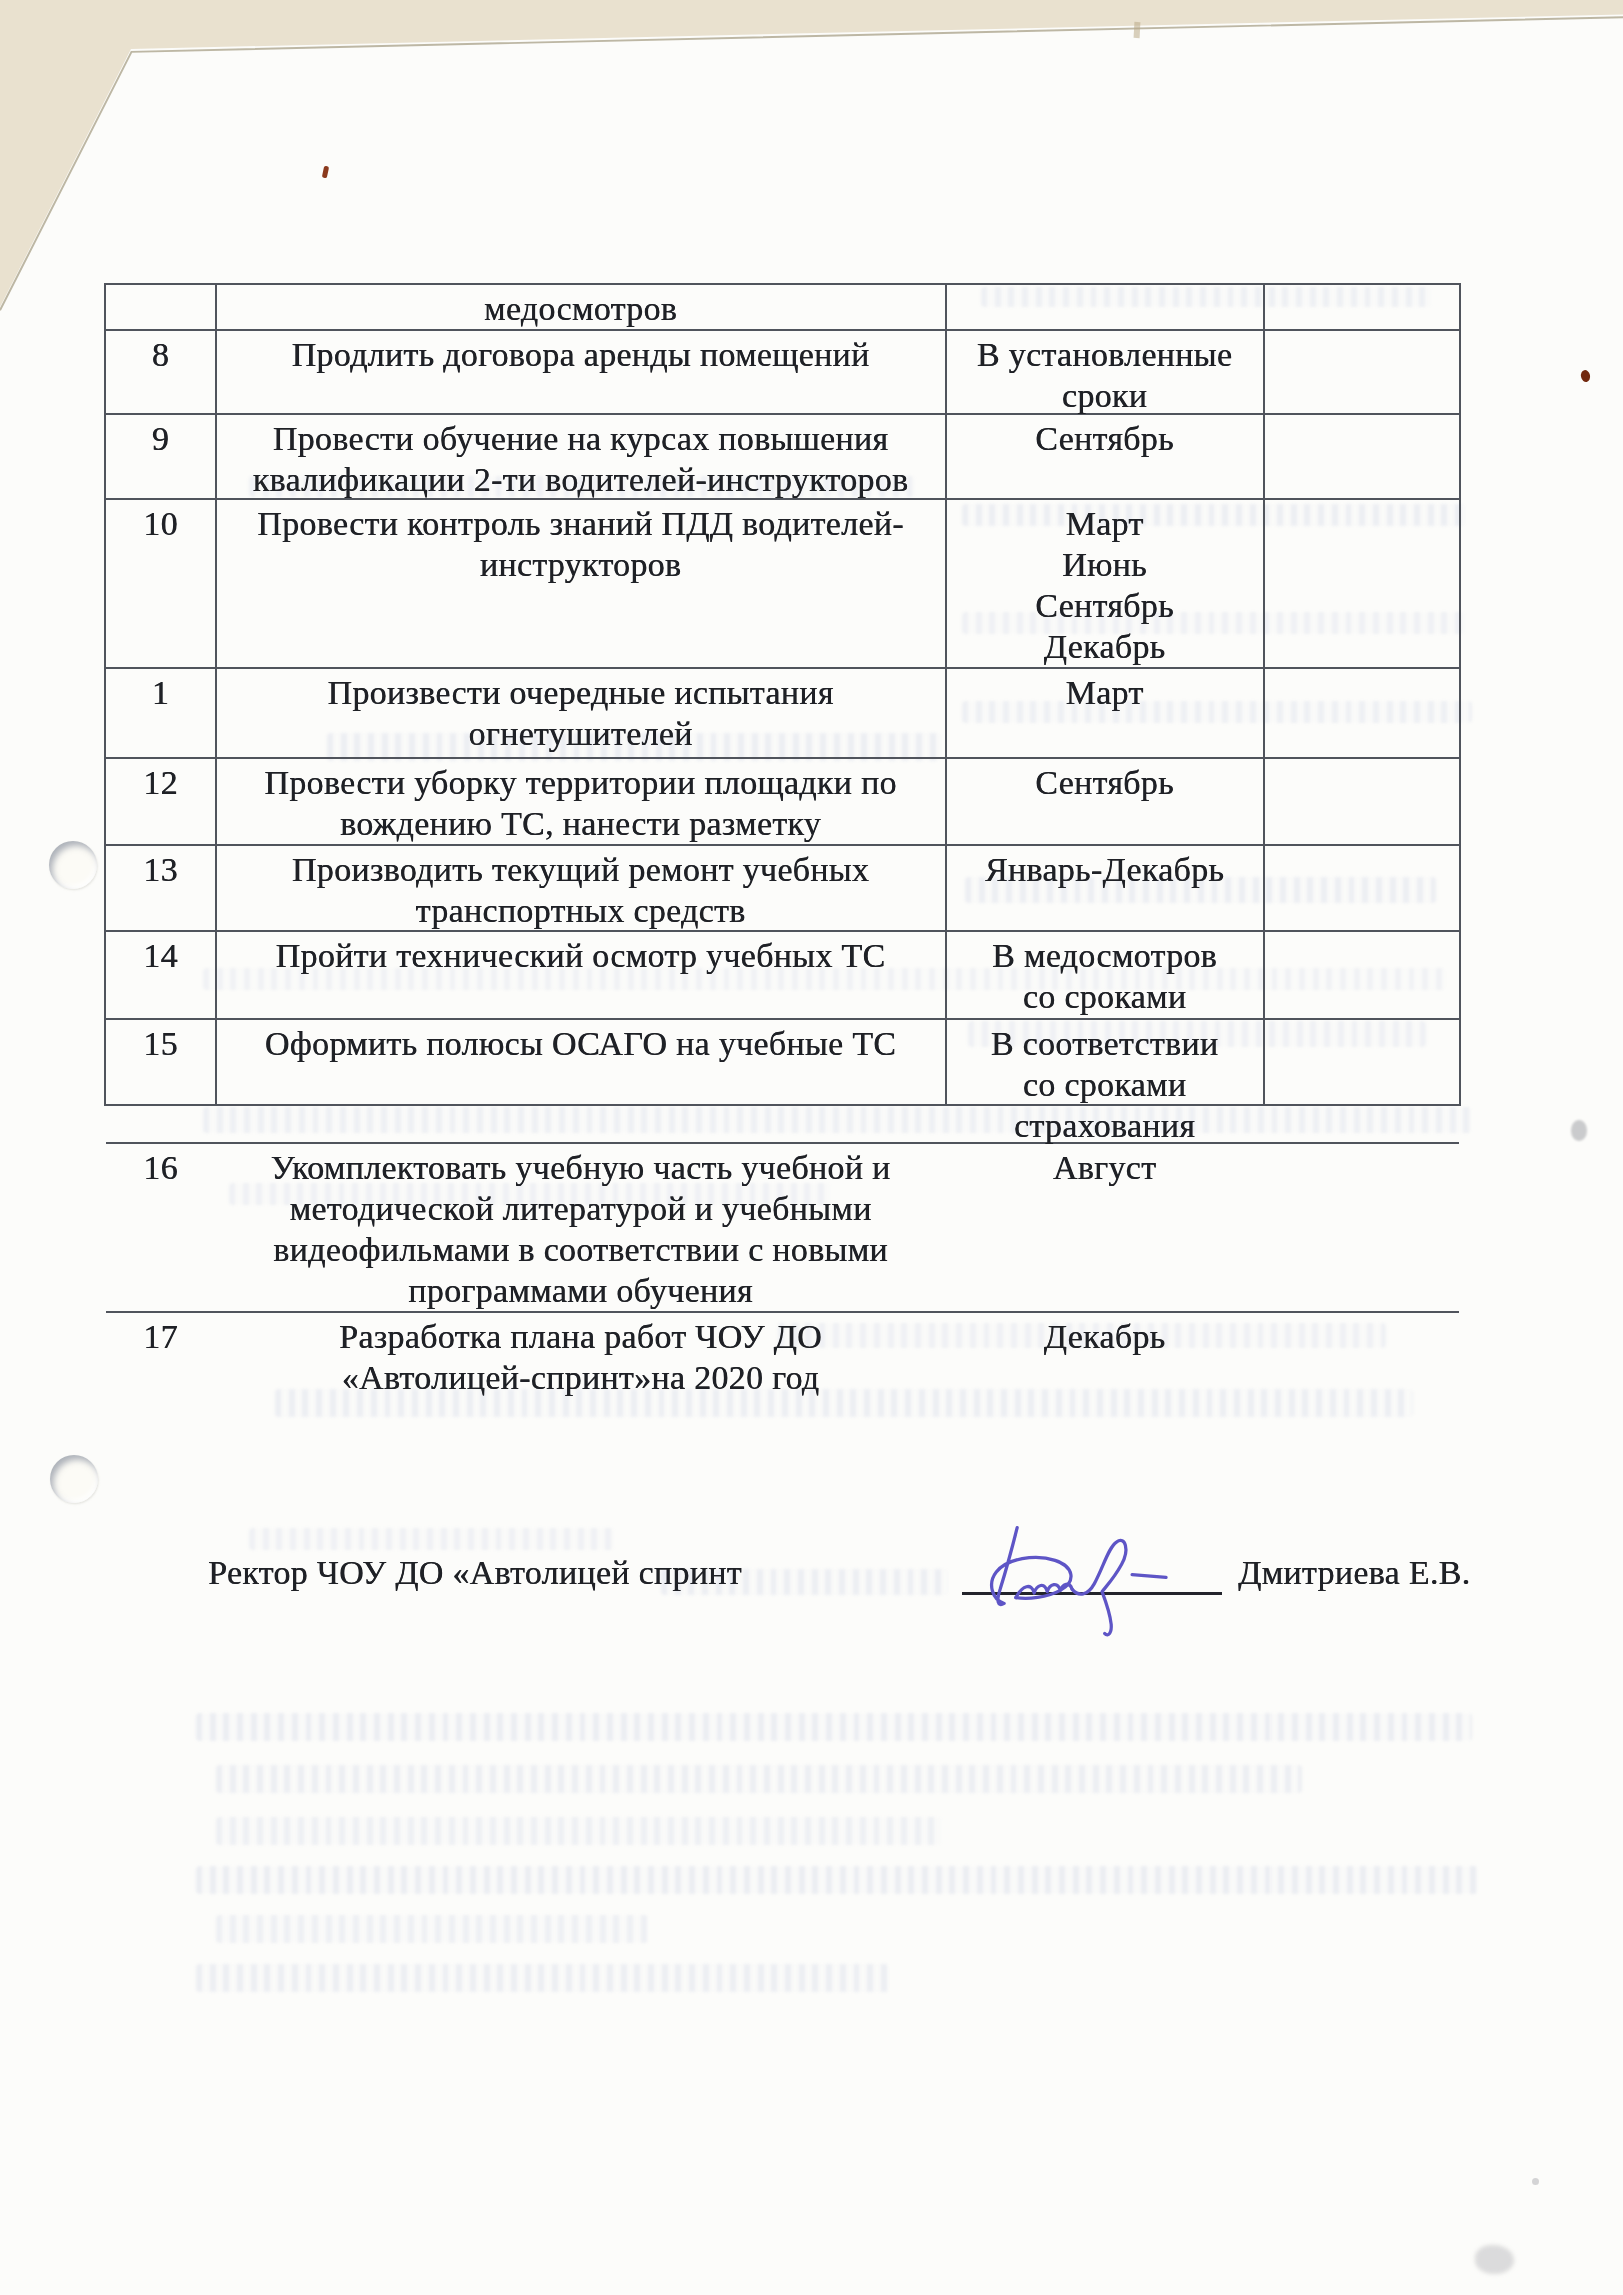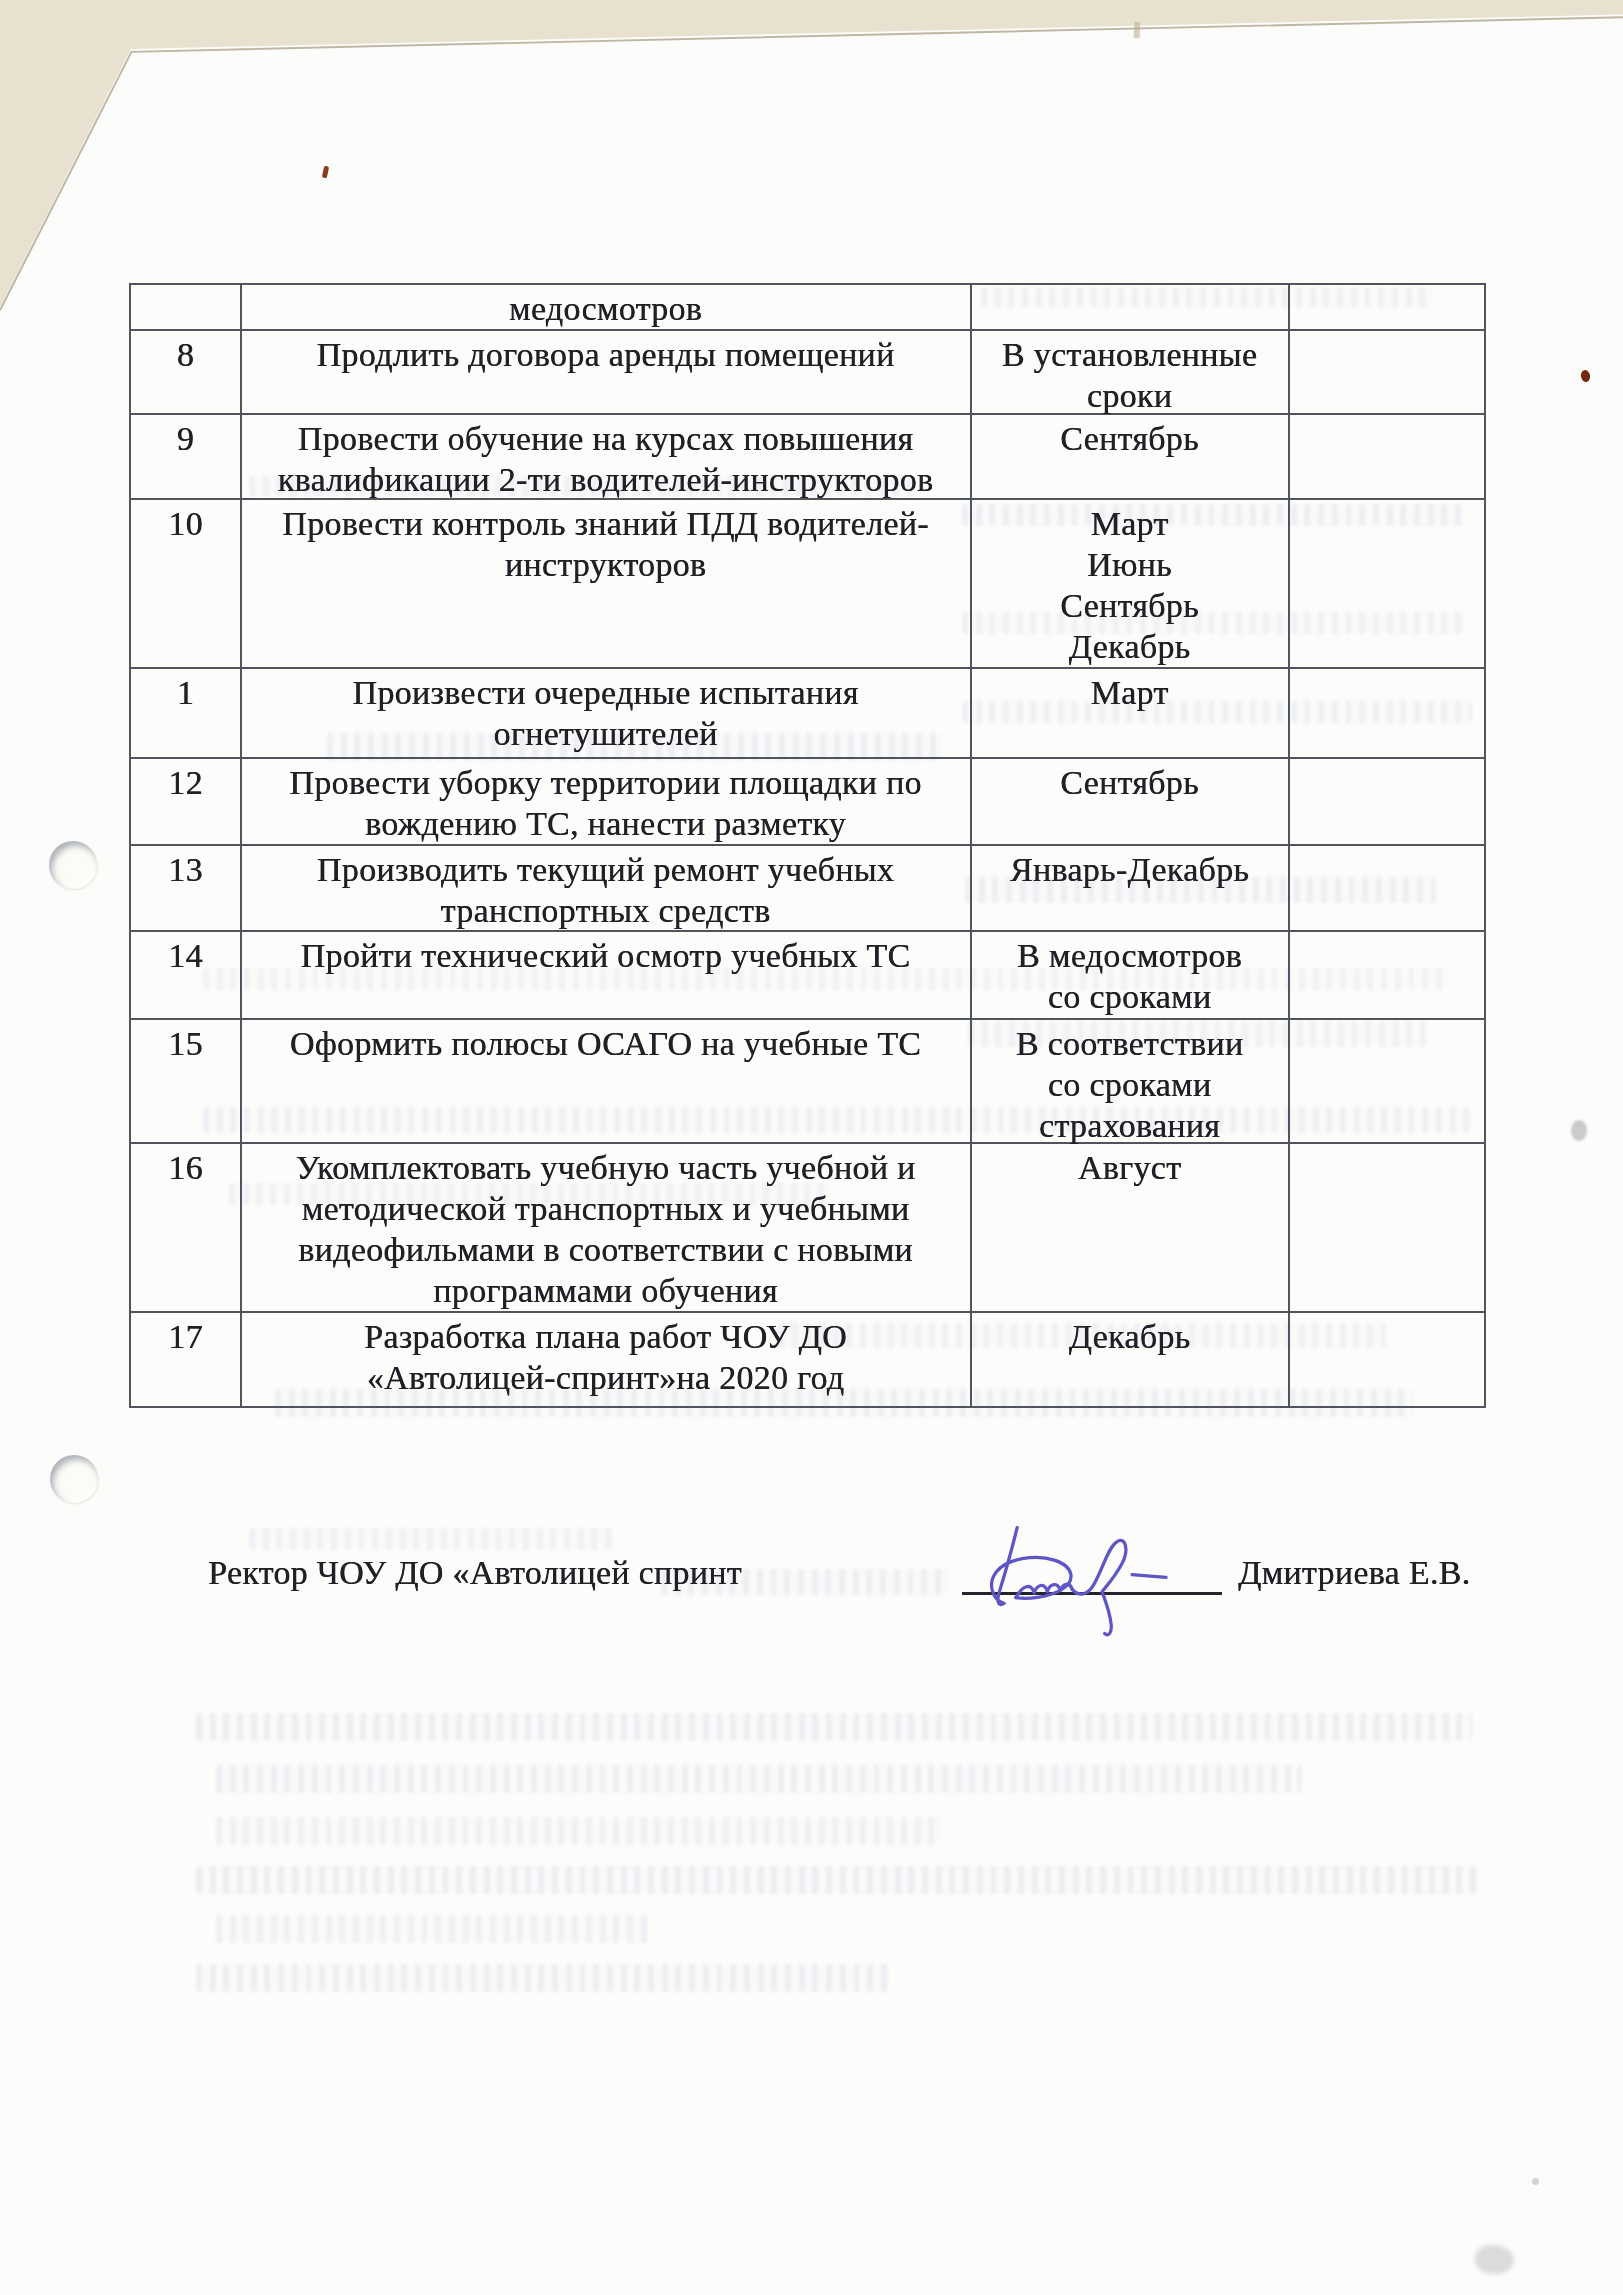--- a/index.html
+++ b/index.html
@@ -17,21 +17,21 @@
   }
   
   .page{
     position:absolute;left:0;top:0;width:1623px;height:2295px;
     background:var(--paper);
     clip-path:polygon(0px 2295px, 0px 307px, 131px 49px, 1623px 14.4px, 1623px 2295px);
   }
   .page-edge{position:absolute;left:0;top:0;pointer-events:none;}
   
   .doc-table{
-    position:absolute;left:129px;top:283px;width:1357px;height:1125px;
+    position:absolute;left:104px;top:283px;width:1357px;height:823px;
     border:2px solid var(--table-border);box-sizing:border-box;
   }
   .trow{display:flex;box-sizing:border-box;border-bottom:2px solid var(--table-border);}
   .trow:last-child{border-bottom:none;}
   .tcell{box-sizing:border-box;overflow:visible;text-align:center;
     font-size:34px;line-height:41px;color:var(--ink);letter-spacing:0.3px;
     padding-top:3.3px;white-space:pre-line;
     text-shadow:0.4px 0 0 currentColor;}
   .c-num{width:109px;}
   .c-task{width:731px;}
@@ -161,21 +161,21 @@
       <div class="tcell c-num">15</div>
       <div class="tcell c-task">Оформить полюсы ОСАГО на учебные ТС</div>
       <div class="tcell c-deadline">В соответствии
 со сроками
 страхования</div>
       <div class="tcell c-note"></div>
     </div>
     <div class="trow" style="height:169px">
       <div class="tcell c-num">16</div>
       <div class="tcell c-task">Укомплектовать учебную часть учебной и
-методической транспортных и учебными
+методической литературой и учебными
 видеофильмами в соответствии с новыми
 программами обучения</div>
       <div class="tcell c-deadline">Август</div>
       <div class="tcell c-note"></div>
     </div>
     <div class="trow" style="height:95px">
       <div class="tcell c-num">17</div>
       <div class="tcell c-task">Разработка плана работ ЧОУ ДО
 «Автолицей-спринт»на 2020 год</div>
       <div class="tcell c-deadline">Декабрь</div>

